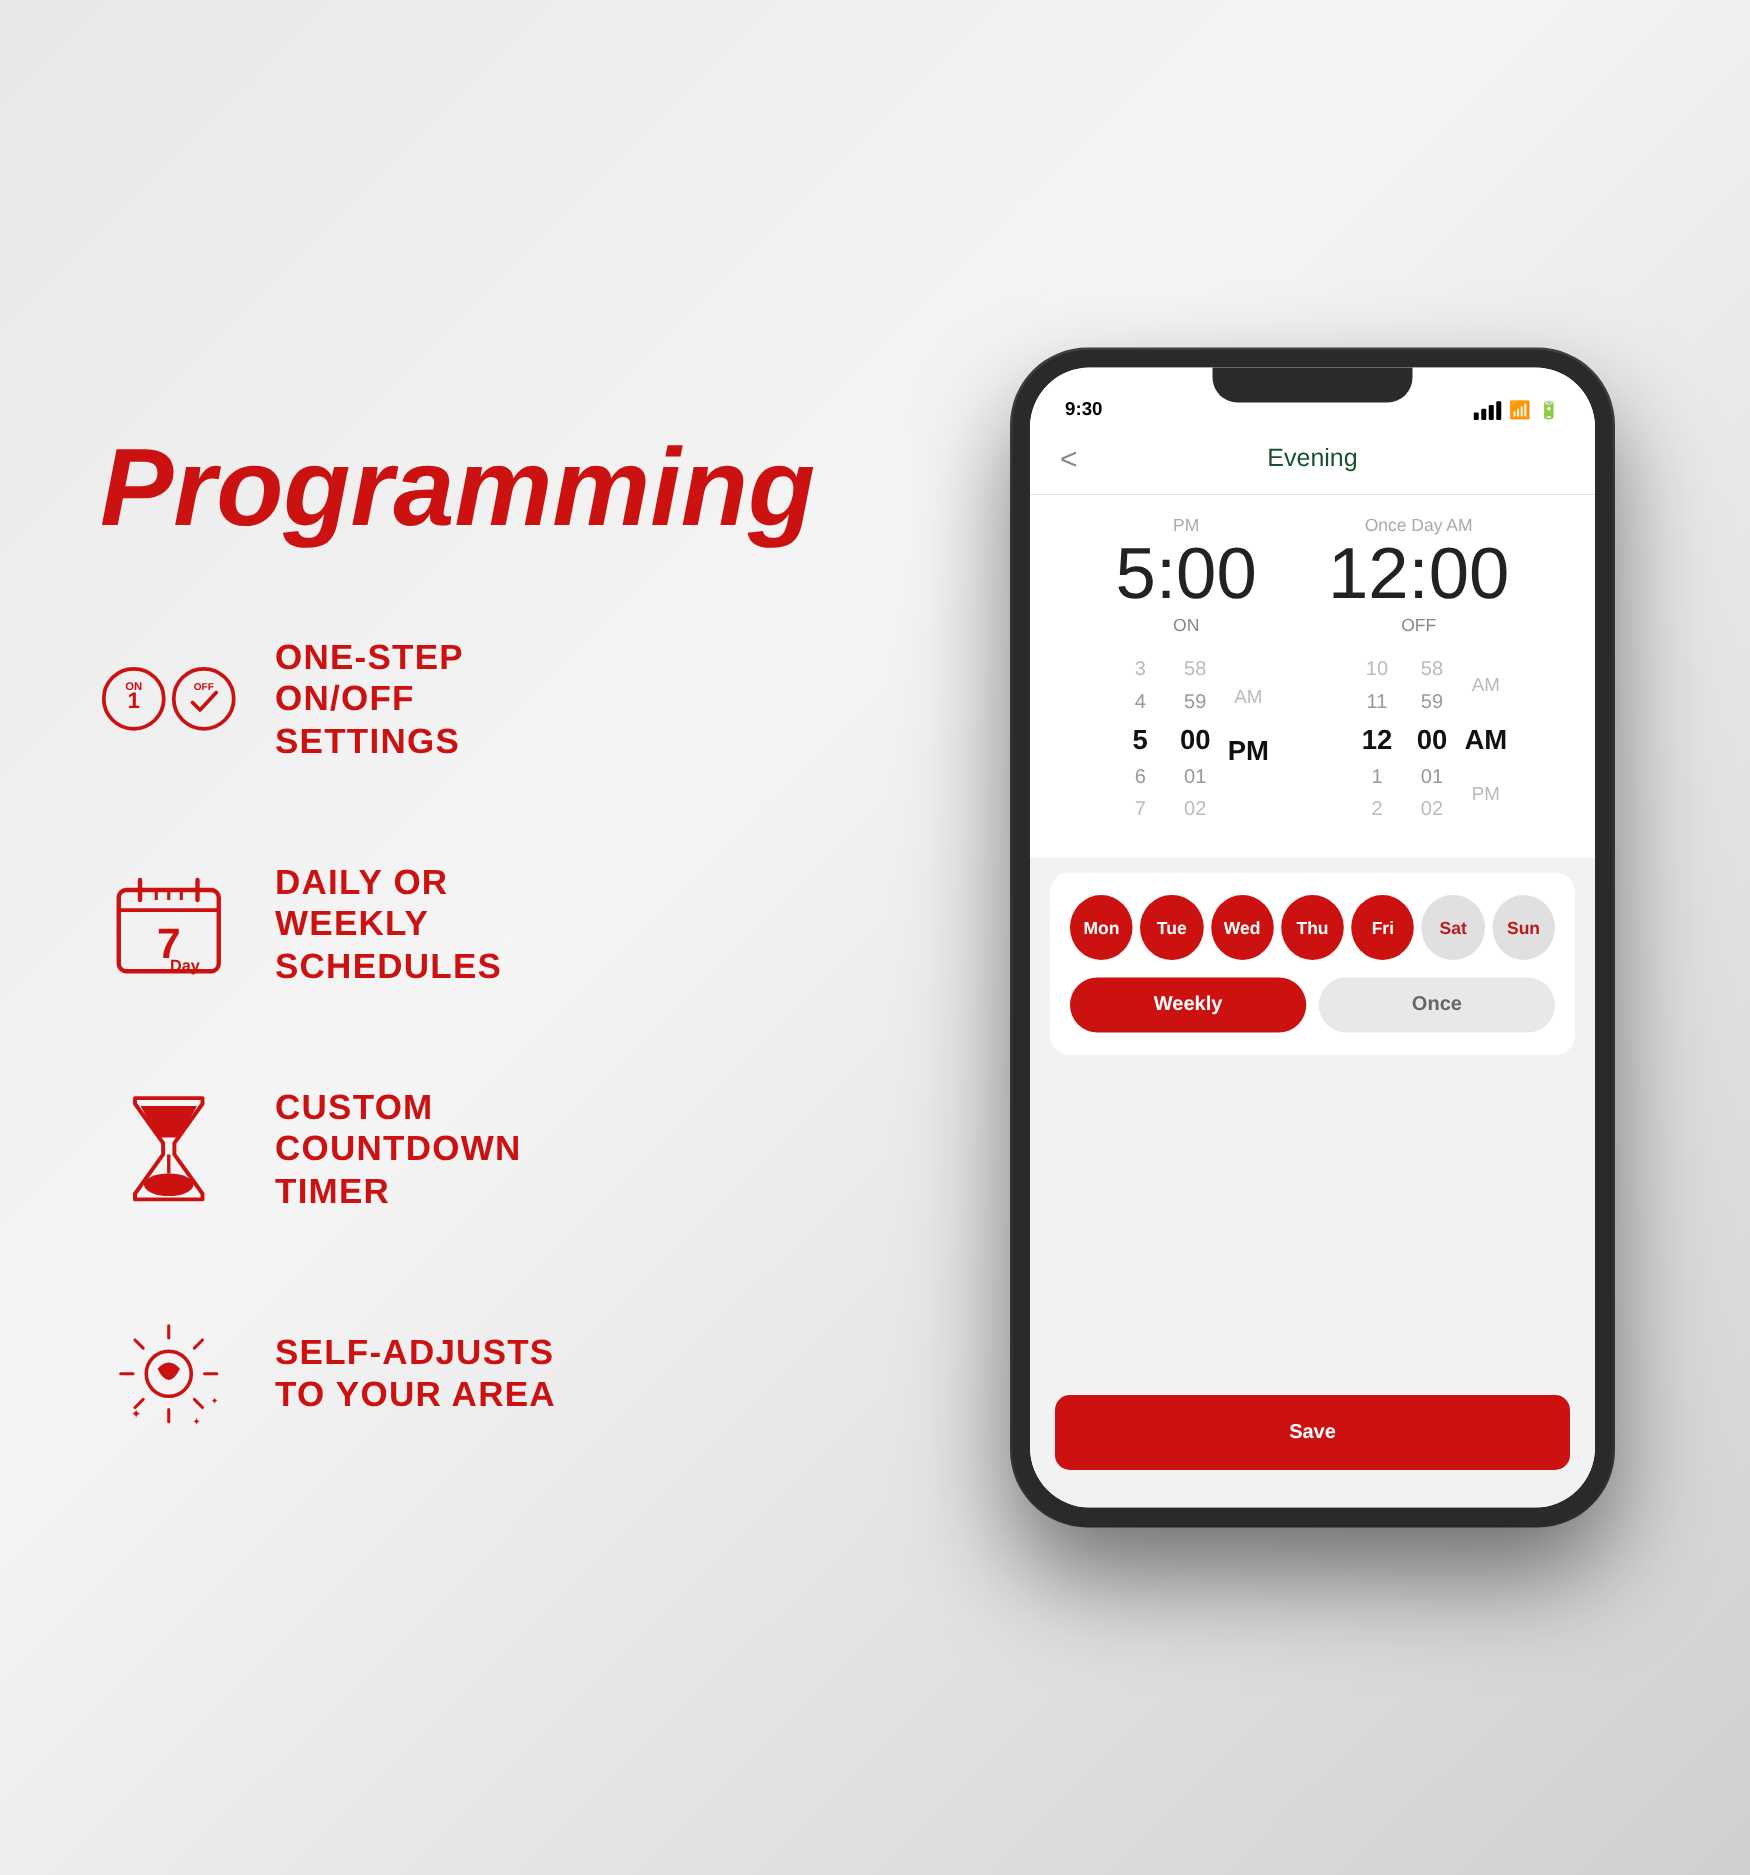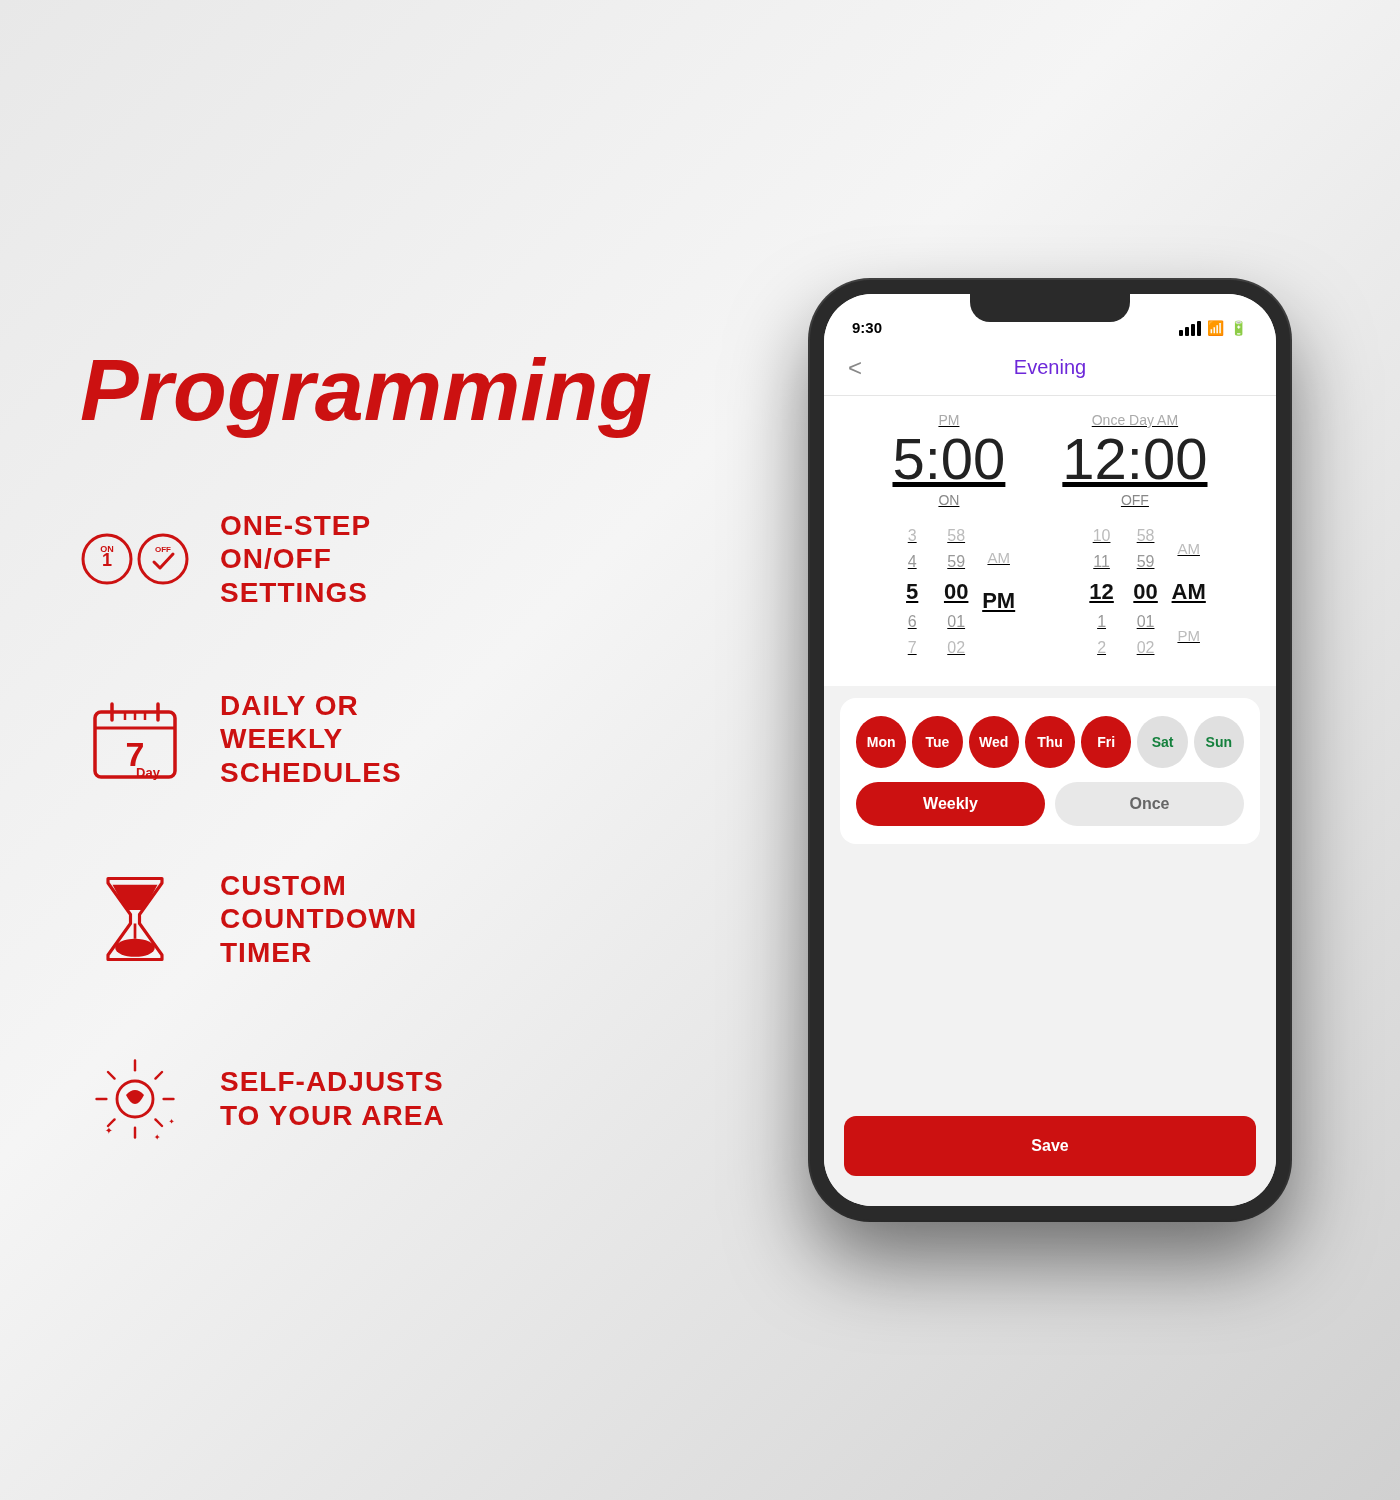--- a/index.html
+++ b/index.html
@@ -146,32 +146,31 @@
     .back-btn {
       position: absolute;
       left: 24px;
       font-size: 24px;
       color: #888;
       font-weight: 300;
     }
     .header-title {
       font-size: 20px;
       font-weight: 400;
-      color: #6d28d9;
+      color: #14532d;
     }
 
     
     .time-section {
       background: white;
       padding: 0 16px 20px;
       display: flex;
       justify-content: space-around;
       align-items: flex-start;
       flex-direction: column;
-      text-decoration: underline;
     }
 
     .time-display-row {
       display: flex;
       width: 100%;
       justify-content: space-around;
       padding: 16px 24px 0;
     }
 
     .time-block {
@@ -278,21 +277,21 @@
       align-items: center;
       justify-content: center;
       font-size: 14px;
       font-weight: 600;
       color: white;
       background: #cc1111;
     }
 
     .day-btn.inactive {
       background: #e0e0e0;
-      color: #15803d;
+      color: #b91c1c;
     }
 
     .frequency-row {
       display: flex;
       gap: 10px;
     }
 
     .freq-btn {
       flex: 1;
       height: 44px;

